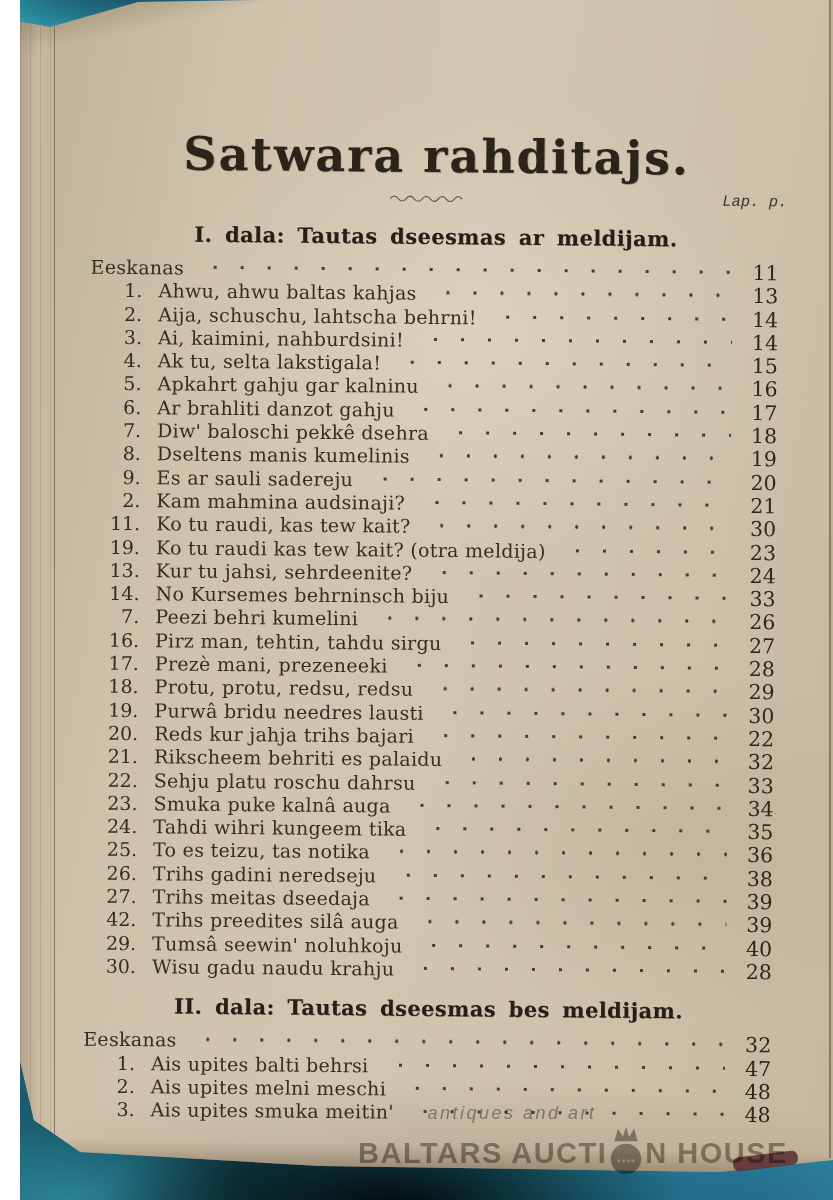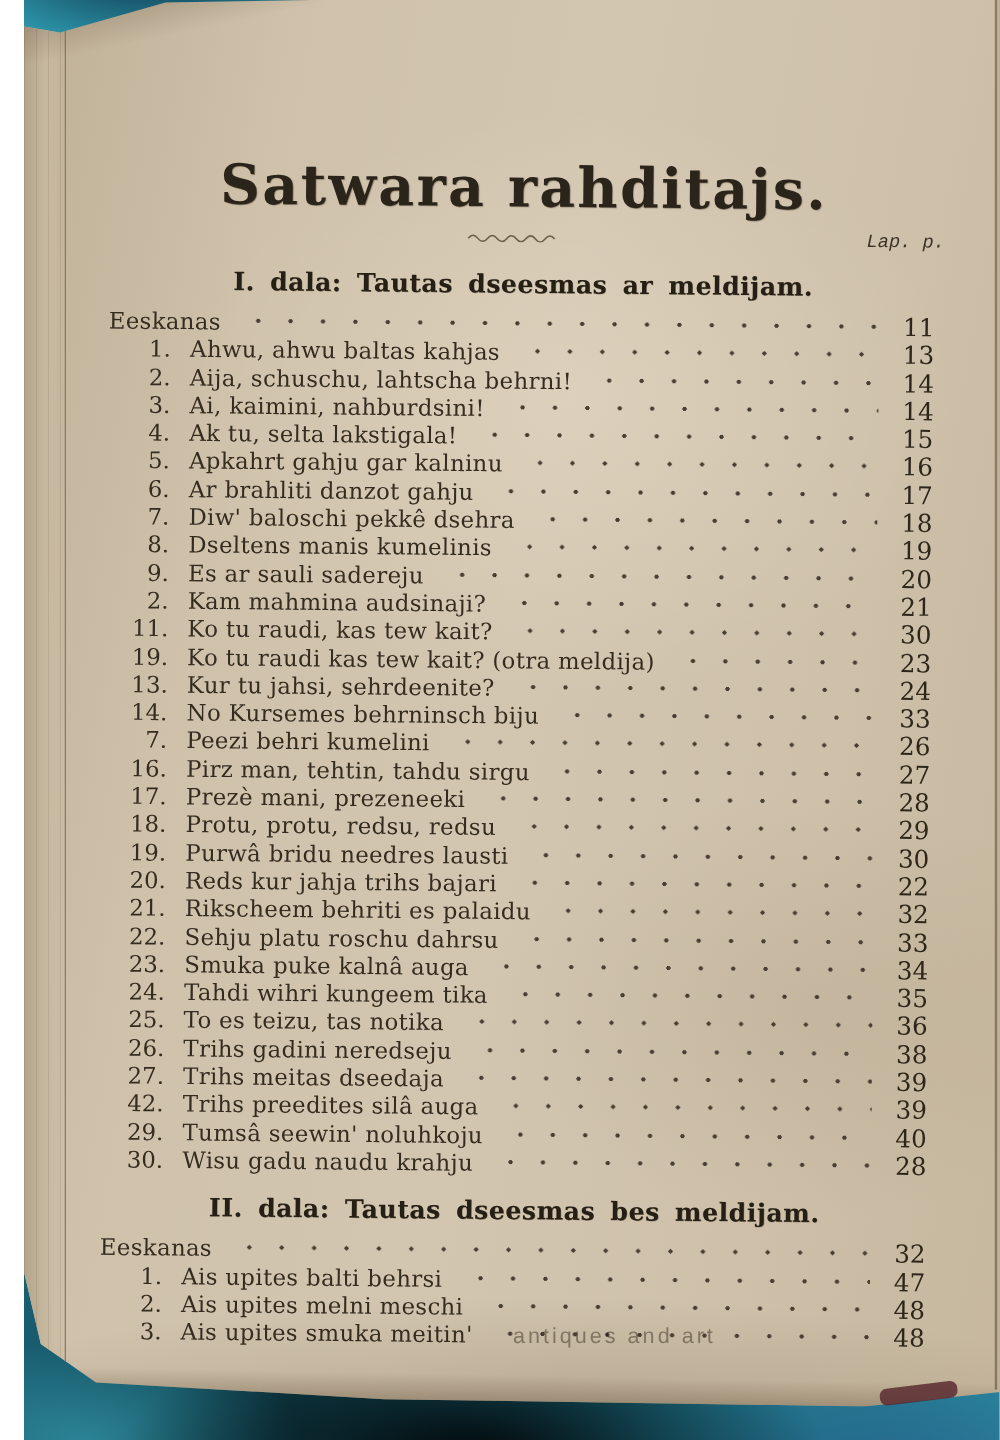--- a/index.html
+++ b/index.html
@@ -115,21 +115,21 @@
   
   .watermark {
     position:absolute; left:338px; top:1103px; width:420px;
     text-align:center;
     font-family:"Liberation Sans", sans-serif;
     color:#6e6759; opacity:0.62;
     mix-blend-mode: multiply;
     pointer-events:none;
   }
   .wm-tagline {
-    font-size:18px; letter-spacing:2.5px;
+    font-size:18px; font-style:italic; letter-spacing:2.5px;
     transform: translateX(-56px);
     margin-bottom:1px;
   }
   .wm-brand {
     font-size:29px; font-weight:bold; letter-spacing:1.5px;
     white-space:nowrap;
   }
   .wm-orb { display:inline-block; vertical-align:-14px; margin:0 1px; }
 </style>
 </head>
@@ -411,14 +411,24 @@
   </div>
 </div>
     </div>
   </div>
 
   <div class="right-dark-strip"></div>
   <div class="maroon-sliver"></div>
 
   <div class="watermark">
     <div class="wm-tagline">antiques and art</div>
+    <div class="wm-brand">
+      <span>BALTARS AUCTI</span><span class="wm-orb"><svg width="36" height="52" viewBox="0 0 40 58">
+        <path d="M7 18 L11 4 L16.5 13 L20 2 L23.5 13 L29 4 L33 18 Z" fill="#6e6759"></path>
+        <circle cx="20" cy="38" r="17" fill="#6e6759"></circle>
+        <circle cx="12" cy="40" r="1.8" fill="#cfc1aa"></circle>
+        <circle cx="17.3" cy="40" r="1.8" fill="#cfc1aa"></circle>
+        <circle cx="22.6" cy="40" r="1.8" fill="#cfc1aa"></circle>
+        <circle cx="27.9" cy="40" r="1.8" fill="#cfc1aa"></circle>
+      </svg></span><span>N HOUSE</span>
+    </div>
   </div>
 </div>
 
 </body></html>

